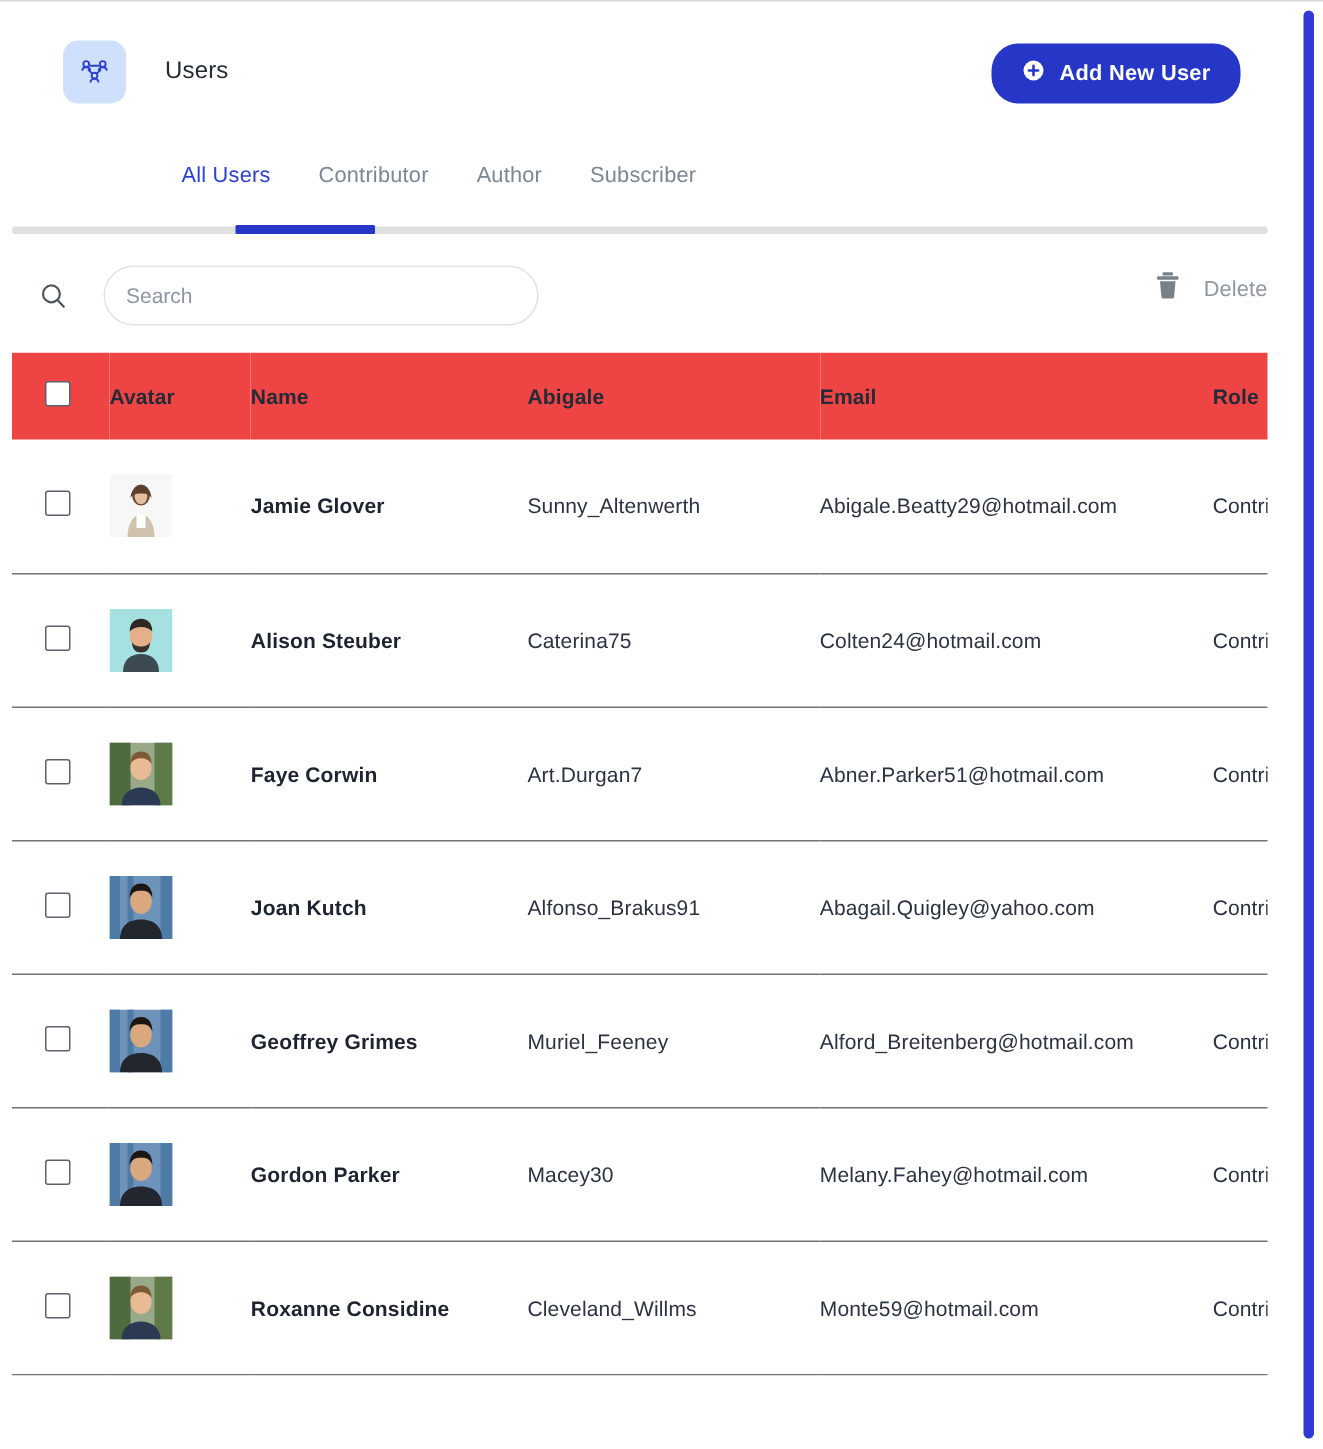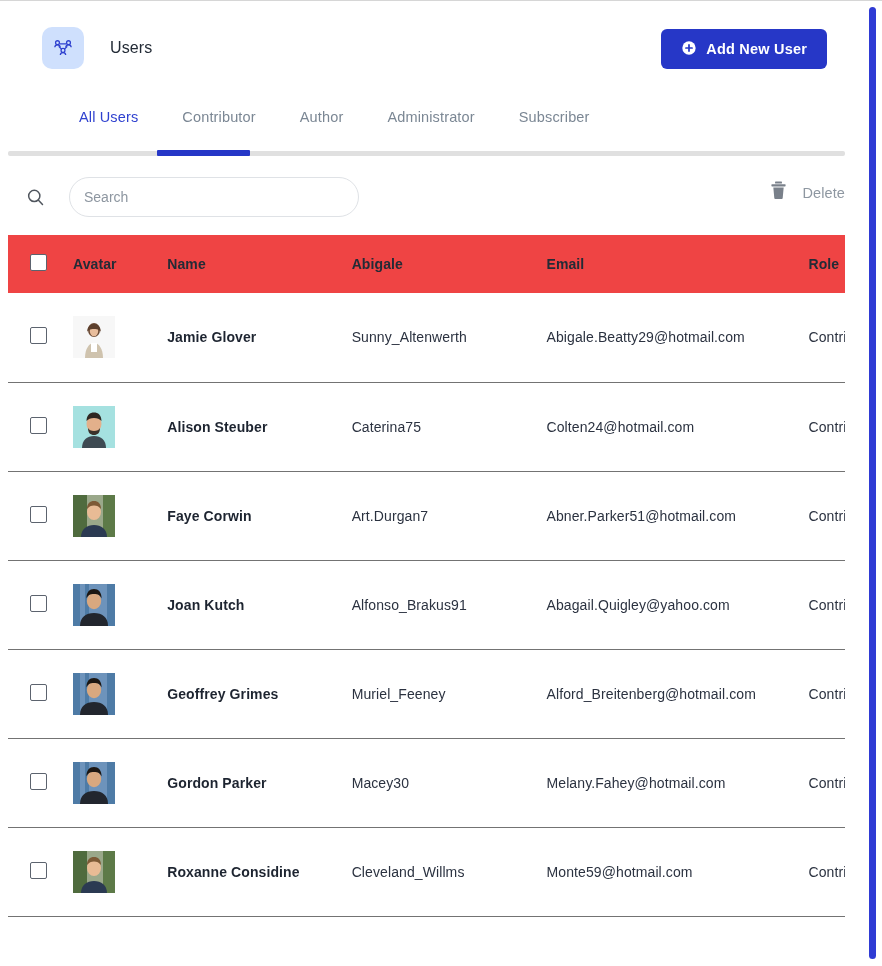--- a/index.html
+++ b/index.html
@@ -54,41 +54,41 @@
     letter-spacing: .1px;
   }
   .add-btn {
     position: absolute;
     right: 55px; top: 28px;
     height: 40px;
     padding: 0 20px;
     background: #2637c7;
     color: #fff;
     border: none;
-    border-radius: 6px;
+    border-radius: 18px;
     font-family: "Liberation Sans", sans-serif;
     font-size: 14.5px;
     font-weight: bold;
     display: flex;
     align-items: center;
     gap: 9px;
     cursor: pointer;
     letter-spacing: .2px;
   }
 
   
   .tabs-area {
     position: relative;
     height: 62px;
   }
   .tabs {
     display: flex;
     align-items: flex-start;
-    padding-left: 63px;
-    gap: 12px;
+    padding-left: 105px;
+    gap: 0;
   }
   .tab {
     font-size: 14.5px;
     color: #7b8794;
     padding: 0 16px;
     height: 40px;
     line-height: 40px;
     cursor: pointer;
     white-space: nowrap;
     letter-spacing: .15px;
@@ -265,21 +265,20 @@
       </span>
       <span>Add New User</span>
     </button>
   </div>
 
   <div class="tabs-area">
     <div class="tabs">
       <div class="tab active"><span>All Users</span></div>
       <div class="tab"><span>Contributor</span></div>
       <div class="tab"><span>Author</span></div>
-      <div class="tab"><span>Administrator</span></div>
       <div class="tab"><span>Subscriber</span></div>
     </div>
   </div>
   <div class="tab-track"></div>
   <div class="tab-indicator"></div>
 
   <div class="toolbar">
     <div class="search-wrap">
       <span class="search-icon">
         <svg viewBox="0 0 24 24" width="21" height="21" fill="none" stroke="#50565e" stroke-width="1.7" stroke-linecap="round">

